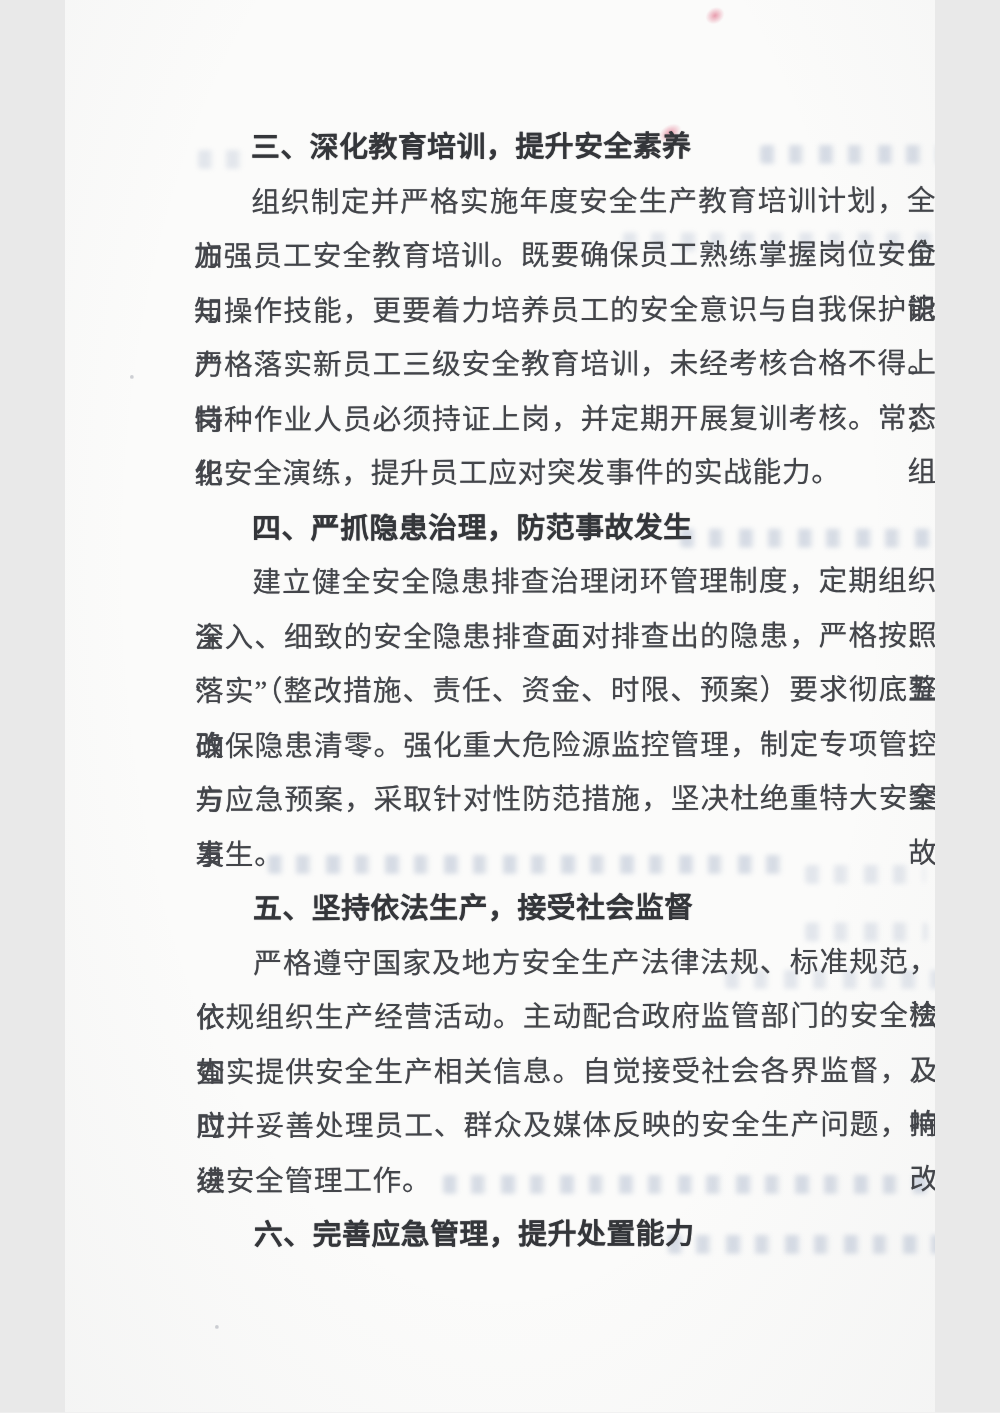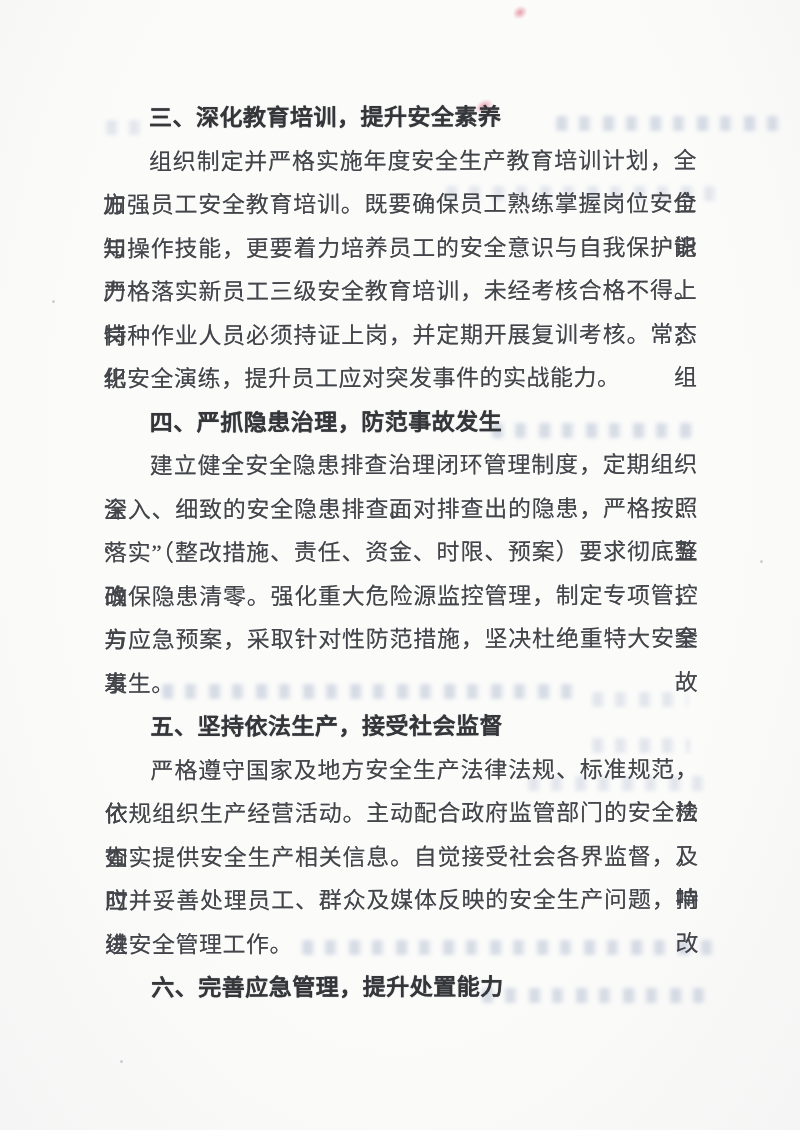--- a/index.html
+++ b/index.html
@@ -2,21 +2,21 @@
 <html lang="zh-CN"><head>
 <meta charset="utf-8">
 <style>
   html, body {
     margin: 0;
     padding: 0;
     background: #e9e9e9;
   }
   .page {
     position: relative;
-    width: 800px;
+    width: 696px;
     height: 1130px;
     margin: 0 auto;
     background: #fbfbfa;
     overflow: hidden;
     font-family: "Liberation Serif", "DejaVu Serif", serif;
   }
   
   .page::after {
     content: "";
     position: absolute;

